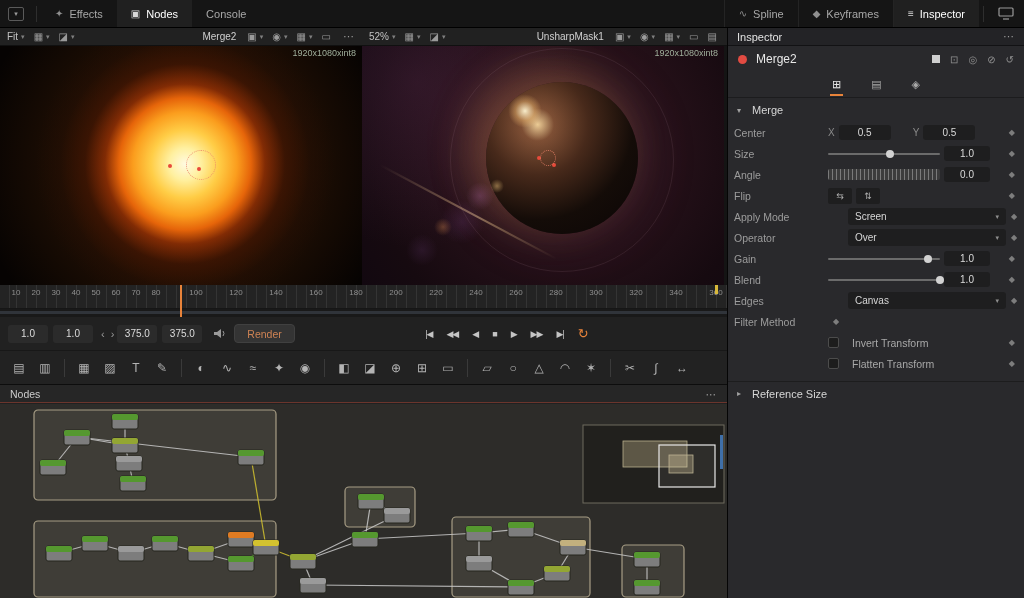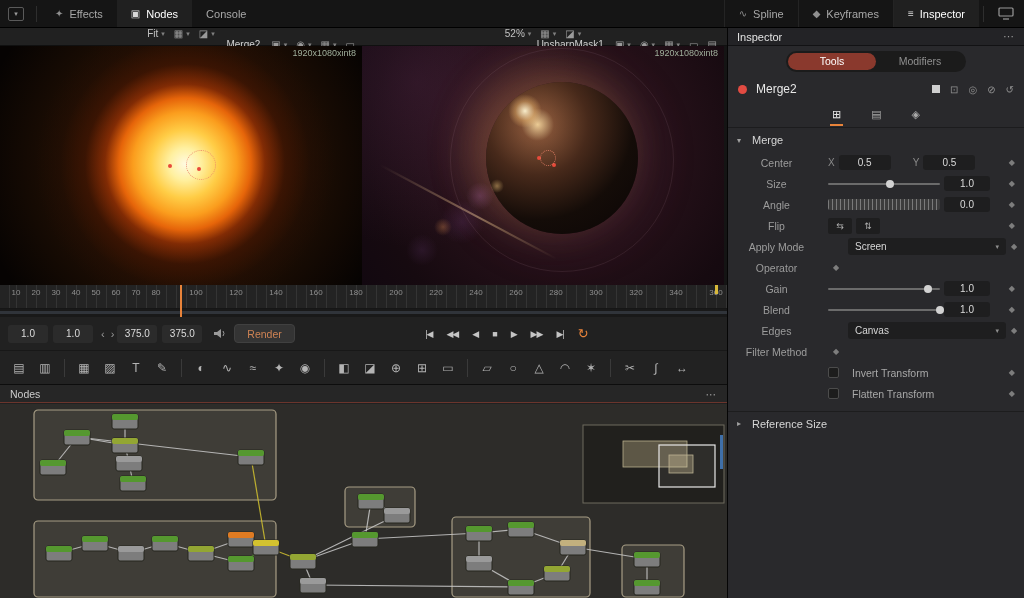--- a/index.html
+++ b/index.html
@@ -21,21 +21,21 @@
   .tb-btn.active .tb-ico{color:#d8d8d8;}
   .tb-spacer{flex:1;}
   .tb-right .tb-btn{border-left:1px solid #242424;}
   .monitor-ico{margin:0 10px;display:flex;align-items:center;}
 
   
   .left-col{position:absolute;left:0;top:28px;width:727px;height:570px;background:#212121;}
 
   .viewerbar{position:absolute;left:0;top:0;width:727px;height:18px;background:#212121;
              display:flex;border-bottom:1px solid #101010;}
-  .vtb{width:362px;display:flex;align-items:center;padding:0 7px;font-size:10px;flex-direction:column;}
+  .vtb{width:362px;display:flex;align-items:center;padding:0 7px;font-size:10px;}
   .vt-label{color:#c2c2c2;}
   .vt-dd{font-size:7px;color:#808080;margin-left:3px;}
   .vt-iconbtn{display:flex;align-items:center;margin-left:9px;}
   .vt-ico{font-size:10px;color:#9a9a9a;}
   .vt-node{color:#d0d0d0;margin-right:2px;}
   .vt-menu{color:#9a9a9a;font-size:11px;margin-left:12px;letter-spacing:1px;}
   .vt-nodecluster{margin-left:auto;display:flex;align-items:center;}
 
   .viewers{position:absolute;left:0;top:18px;width:727px;height:239px;background:#141414;}
   .viewer{position:absolute;top:0;height:239px;overflow:hidden;background:#000;
@@ -131,21 +131,21 @@
   .nh-right{margin-left:auto;display:flex;align-items:center;gap:10px;}
   .swatch{width:8px;height:8px;background:#cfcfcf;}
   .nh-icon{font-size:10px;color:#909090;}
   .icon-tabs{height:26px;display:flex;align-items:center;justify-content:center;gap:26px;
              border-bottom:1px solid #1c1c1e;}
   .itab{font-size:11px;color:#a8a8a8;padding:4px 2px 3px;border-bottom:2px solid rgba(0,0,0,0);}
   .itab.active{color:#e8e8e8;border-bottom:2px solid #e8833a;}
   .section-h{height:24px;display:flex;align-items:center;padding:0 9px;font-size:11px;color:#d6d6d6;}
   .sec-chev{font-size:8px;color:#a0a0a0;margin-right:7px;width:8px;}
   .prow{display:flex;align-items:center;height:21px;padding:0 9px 0 6px;}
-  .plabel{width:94px;text-align:center;padding-right:9px;flex:none;font-size:10.5px;color:#9c9c9c;}
+  .plabel{width:94px;text-align:left;padding-right:9px;flex:none;font-size:10.5px;color:#9c9c9c;}
   .pctrl{display:flex;align-items:center;gap:4px;flex:1;}
   .kf{flex:none;margin-left:5px;font-size:8px;color:#7d7d7d;}
   .nfield{width:46px;height:15px;background:#1e1e1f;border:none;border-radius:3px;color:#dadada;
           font-size:10px;text-align:center;font-family:"Liberation Sans",sans-serif;}
   .nfield.coord{width:52px;}
   .axis{font-size:10px;color:#8a8a8a;}
   .slider{position:relative;width:112px;height:14px;flex:none;}
   .sl-track{position:absolute;left:0;right:0;top:6px;height:2px;background:#6b6b6b;border-radius:1px;}
   .sl-thumb{position:absolute;top:3px;width:8px;height:8px;border-radius:50%;background:#d2d2d2;}
   .wheel{width:112px;height:11px;border-radius:2px;flex:none;
@@ -607,26 +607,20 @@
         </svg>
     </div>
   </div>
 
   <div class="inspector">
     <div class="insp-header">
       <span>Inspector</span>
       <span class="insp-menu">⋯</span>
     </div>
 
-    <div class="insp-tabs">
-      <div class="pill">
-        <div class="pill-seg active">Tools</div>
-        <div class="pill-seg">Modifiers</div>
-      </div>
-    </div>
 
     <div class="node-header">
       <span class="dot"></span>
       <span class="node-name">Merge2</span>
       <div class="nh-right" id="node-header-icons">
         <span class="swatch"></span>
       <span class="nh-icon">⊡</span>
           <span class="nh-icon">◎</span>
           <span class="nh-icon">⊘</span>
           <span class="nh-icon">↺</span>
@@ -691,20 +685,26 @@
         <div class="dropdown">
           <span>Screen</span>
           <span class="dd-arrow">▾</span>
         </div>
       </div>
       <span class="kf">◆</span>
     </div>
 
     <div class="prow">
       <span class="plabel">Operator</span>
+      <div class="pctrl">
+        <div class="dropdown">
+          <span>Over</span>
+          <span class="dd-arrow">▾</span>
+        </div>
+      </div>
       <span class="kf">◆</span>
     </div>
 
     <div class="prow">
       <span class="plabel">Gain</span>
       <div class="pctrl">
         <div class="slider">
             <div class="sl-track"></div>
             <div class="sl-thumb" style="left:86%;"></div>
           </div>

